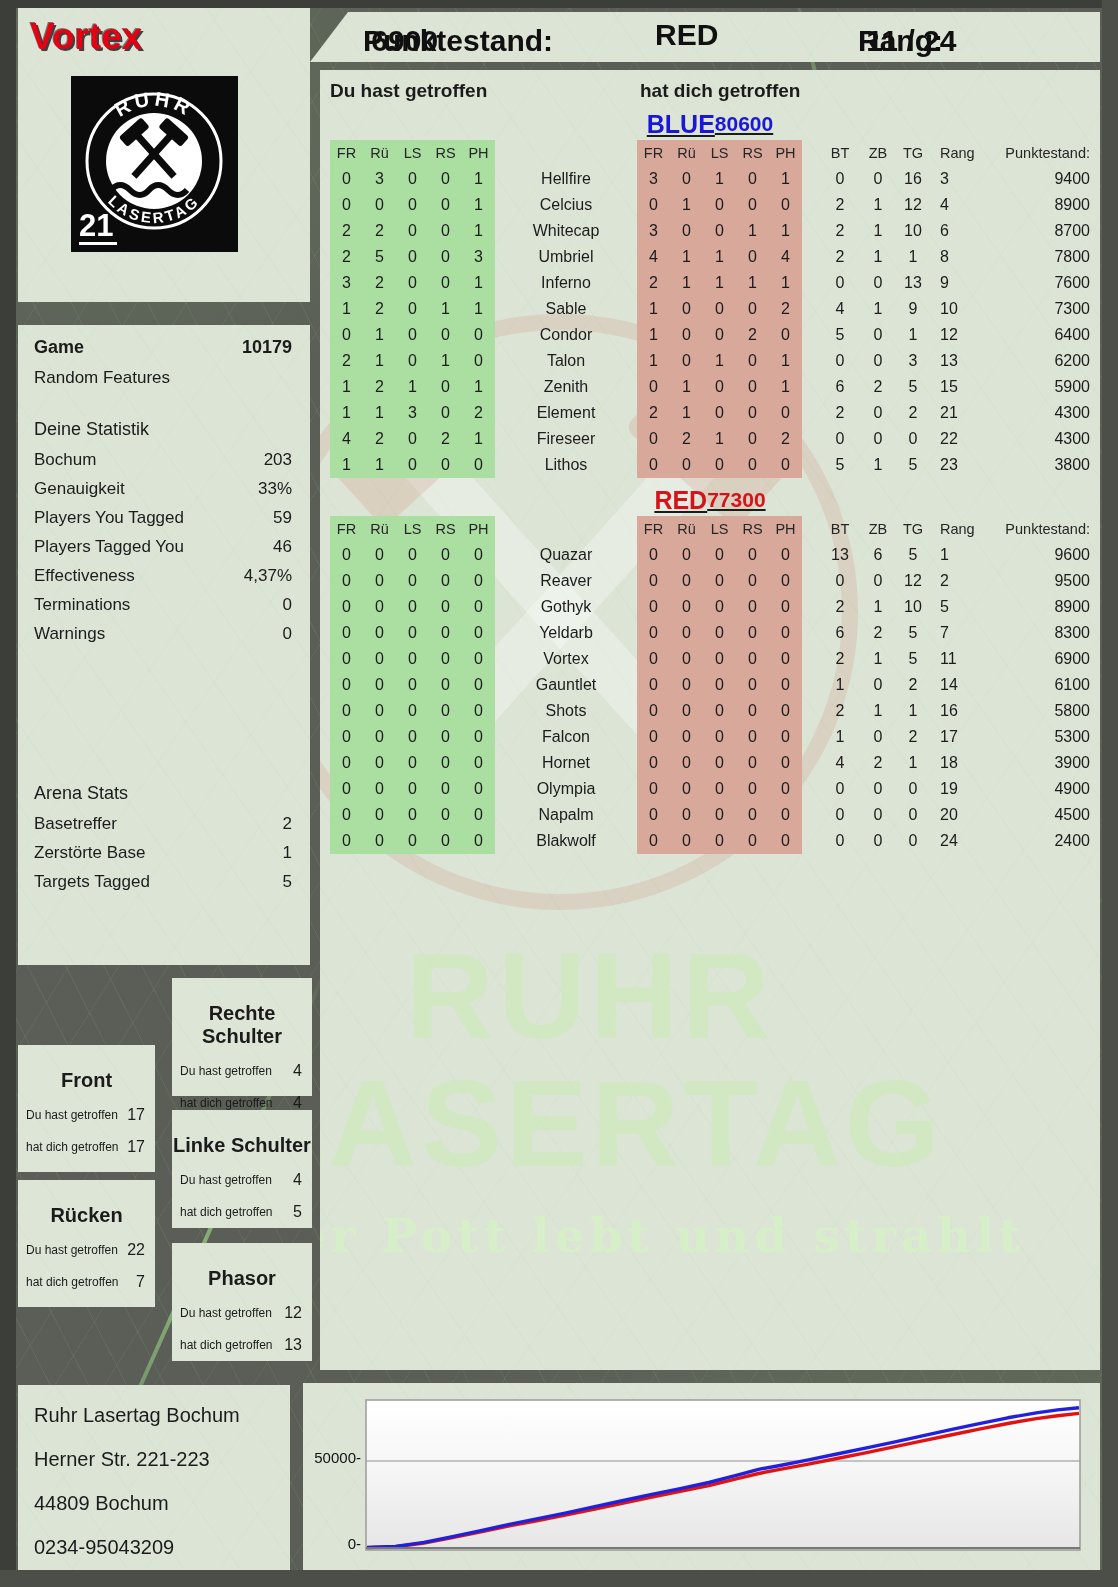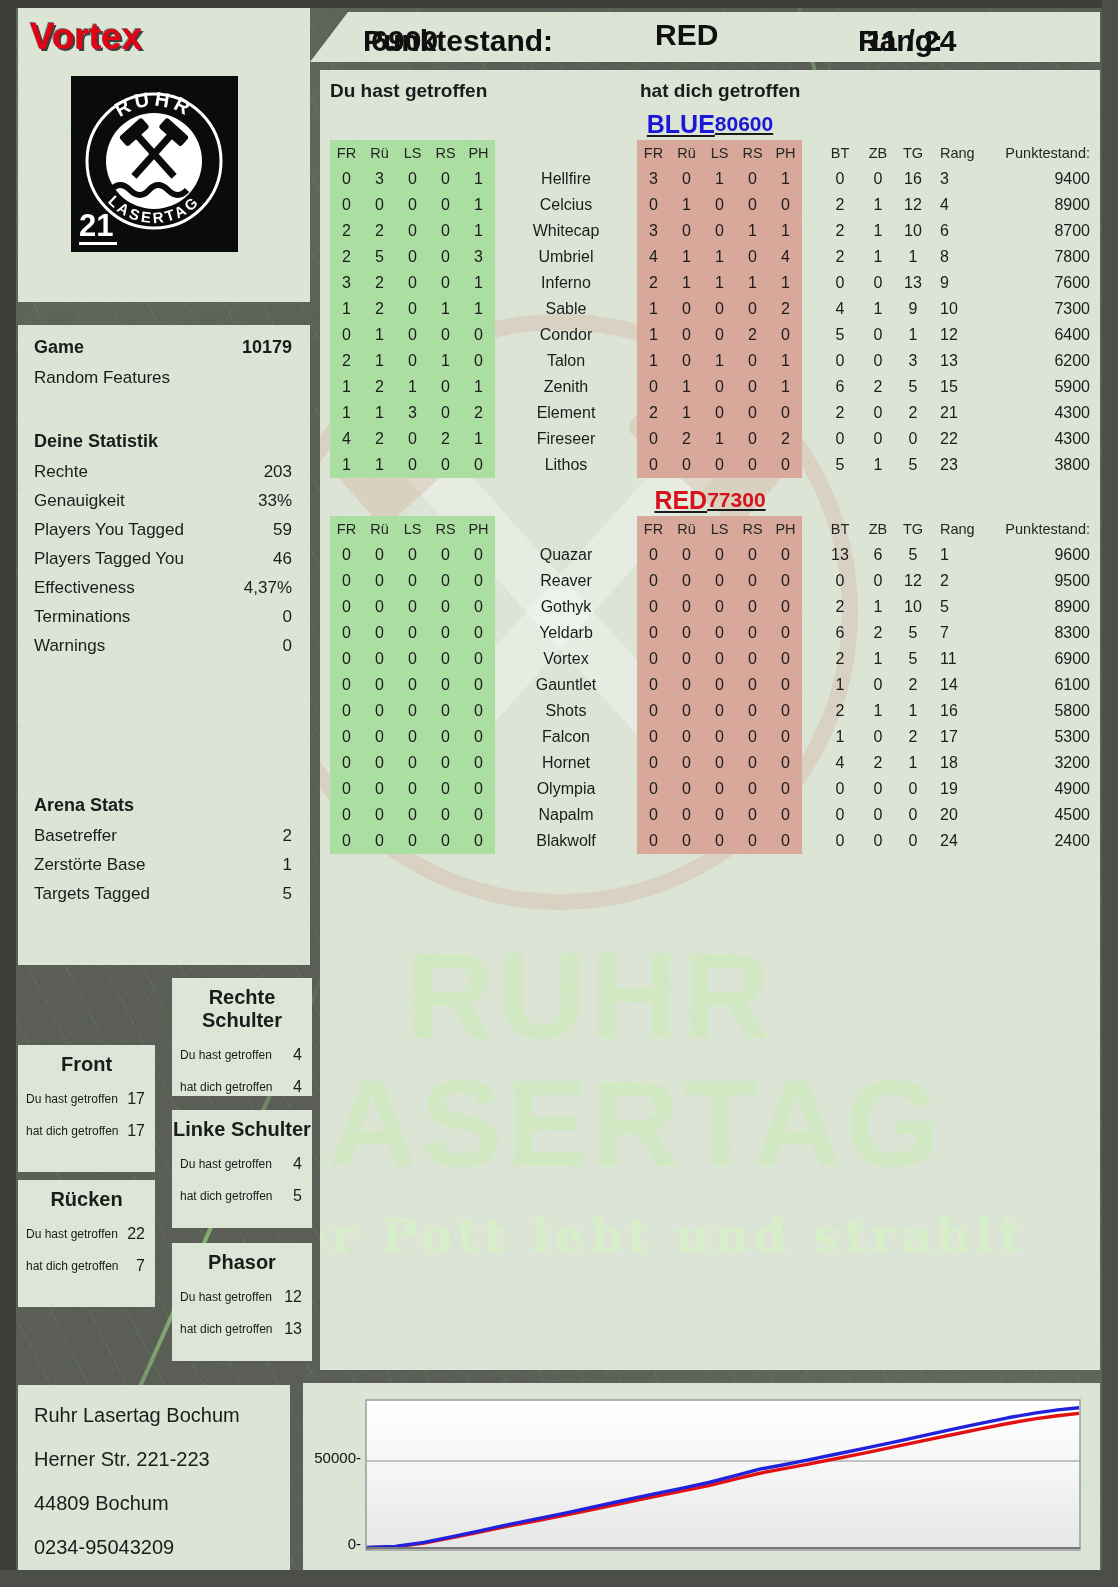--- a/index.html
+++ b/index.html
@@ -37,29 +37,29 @@
   
   #header-bar{left:310px;top:12px;width:790px;height:50px;clip-path:polygon(38px 0,100% 0,100% 100%,0 100%);}
   #header-bar span{position:absolute;top:6px;font-size:30px;font-weight:800;color:#101010;white-space:nowrap;}
   .hb-punkte{left:53px;}  .hb-team{left:345px;}  .hb-rang{left:548px;}
 
   
   #stats-panel{left:18px;top:325px;width:292px;height:640px;padding:0;}
   .sp-inner{padding:12px 18px 0 16px;}
   .srow2{display:flex;justify-content:space-between;align-items:baseline;height:29px;font-size:17px;}
   .srow2 .lab{color:#1c1c1c;} .srow2 .val{color:#1c1c1c;}
-  .sec-title{font-weight:700;font-size:18px;height:31px;margin-top:12px;}
+  .sec-title{font-weight:400;font-size:18px;height:31px;}
   .game-head{display:flex;justify-content:space-between;font-weight:800;font-size:18px;height:31px;}
   .plain-line{font-size:17px;height:31px;}
   #arena-sec{margin-top:130px;}
 
   
   .bp-box{position:absolute;z-index:2;background:
       repeating-linear-gradient(55deg, rgba(150,205,130,0.07) 0 1.5px, transparent 1.5px 46px),#dde5d7;}
-  .bp-title{font-weight:800;font-size:20px;text-align:center;margin-top:8px;}
+  .bp-title{font-weight:800;font-size:20px;text-align:center;margin-top:24px;}
   .bp-row{display:flex;justify-content:space-between;align-items:center;padding:0 10px 0 8px;margin-top:14px;}
   .bp-row .lab{font-size:12px;} .bp-row .val{font-size:16px;}
 
   
   #address-panel{left:18px;top:1385px;width:272px;height:183px;}
   #address-panel .addr-line{font-size:20px;margin:0 0 0 16px;height:44px;line-height:48px;white-space:nowrap;}
   #address-panel{padding-top:6px;}
 
   
   #chart-panel{left:303px;top:1383px;width:797px;height:187px;}
@@ -146,21 +146,21 @@
   <div class="sp-inner">
     <div class="game-head">
       <span>Game</span>
       <span>10179</span>
     </div>
     <div class="plain-line">Random Features</div>
     <div style="height:20px;"></div>
     <div class="sec-title">Deine Statistik</div>
     <div id="stats-list">
         <div class="srow2">
-          <span class="lab">Rechte</span>
+          <span class="lab">Bochum</span>
           <span class="val">203</span>
         </div>
         <div class="srow2">
           <span class="lab">Genauigkeit</span>
           <span class="val">33%</span>
         </div>
         <div class="srow2">
           <span class="lab">Players You Tagged</span>
           <span class="val">59</span>
         </div>
@@ -755,21 +755,21 @@
               <div class="cell red">0</div>
               <div class="cell red">0</div>
               <div class="cell red">0</div>
               <div class="cell red">0</div>
               <div class="cell red">0</div>
               <div class="cell"></div>
               <div class="cell">4</div>
               <div class="cell">2</div>
               <div class="cell">1</div>
               <div class="cell rang">18</div>
-              <div class="cell pts">3200</div>
+              <div class="cell pts">3900</div>
             </div>
             <div class="trow">
               <div class="cell green">0</div>
               <div class="cell green">0</div>
               <div class="cell green">0</div>
               <div class="cell green">0</div>
               <div class="cell green">0</div>
               <div class="cell name">Olympia</div>
               <div class="cell red">0</div>
               <div class="cell red">0</div>

